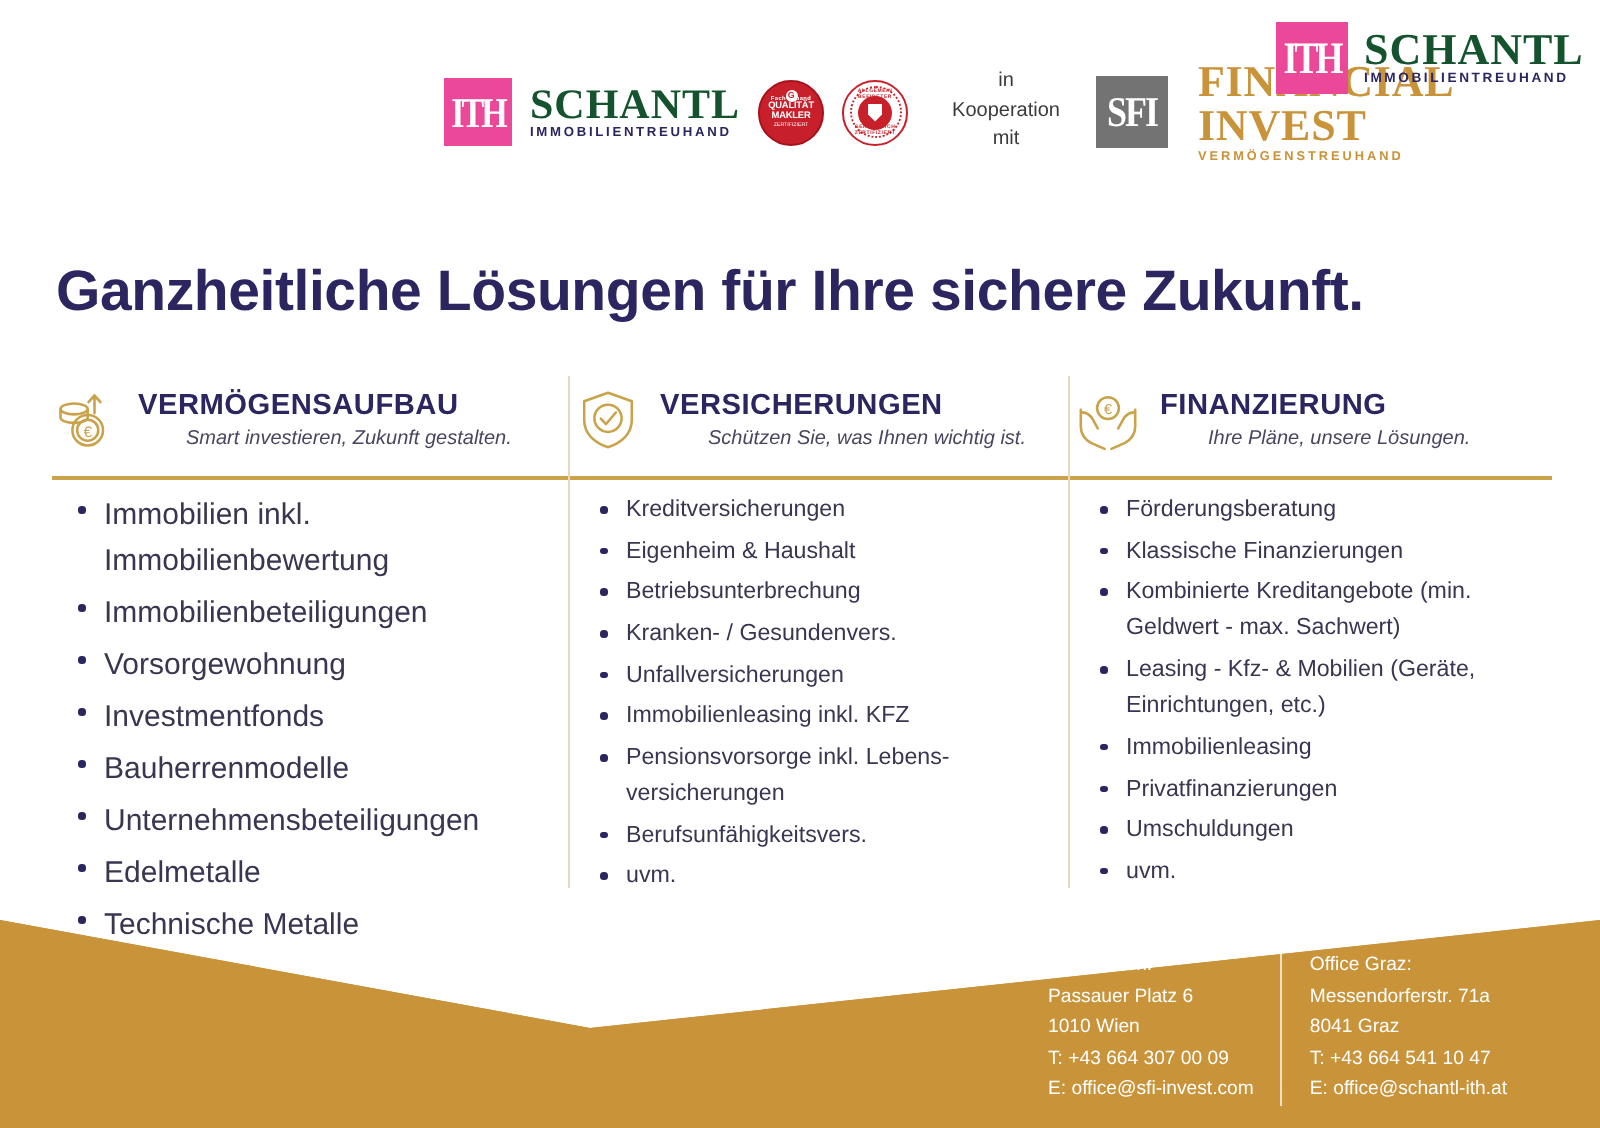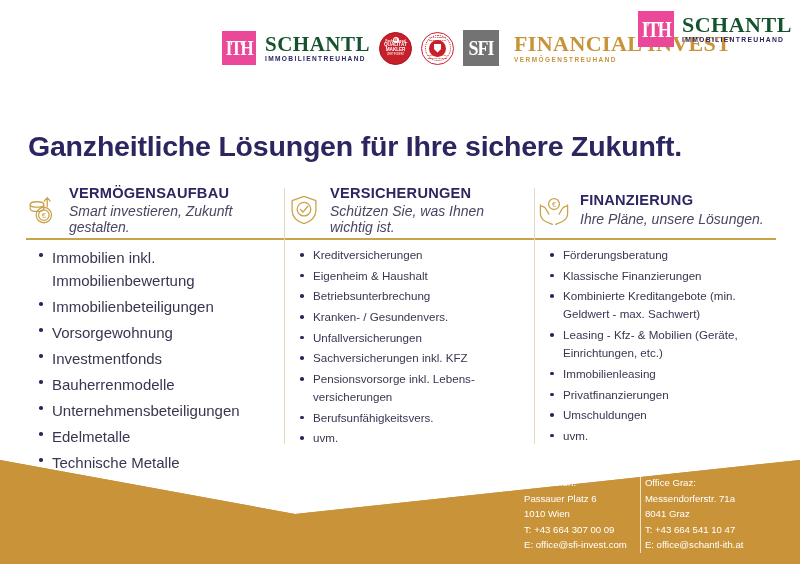--- a/index.html
+++ b/index.html
@@ -148,21 +148,21 @@
 
   .col-head{ display:flex; align-items:center; gap:9px; height:44px; }
   .col-icon{ width:34px; height:34px; flex:0 0 auto; }
   .col-titles{ line-height:1.12; }
   .col-title{
     font-family:"Liberation Sans", sans-serif; font-weight:bold;
     font-size:14.6px; color:#2b2560; letter-spacing:0.25px; display:block;
   }
   .col-sub{
     font-family:"Liberation Sans", sans-serif; font-style:italic;
-    font-size:14px; color:#4a4560; display:block; margin-top:3px;
+    font-size:10px; color:#4a4560; display:block; margin-top:3px;margin-left:24px;
   }
 
   .hline{
     position:absolute; left:26px; top:238px; width:750px; height:2px;
     background:#c9a24a;
   }
 
   .bullets{
     list-style:none; margin-top:14px; padding-left:12px;
   }
@@ -187,21 +187,21 @@
     position:absolute; left:524px; top:23px;
     display:flex; gap:0; z-index:3;justify-content:flex-end;
   }
   .contact{
     font-family:"Liberation Sans", sans-serif;
     font-size:9.6px; color:#ffffff; line-height:1.62;
     white-space:nowrap;
   }
   .contact.left{ padding-right:13px; }
   .contact.right{
-    padding-left:4px; border-left:1px solid rgba(255,255,255,.72);
+    padding-left:14px; border-left:1px solid rgba(255,255,255,.72);
   }
   .contact .line{ display:block; }
 </style>
 </head>
 <body>
 
 <div class="header">
 
   <div class="logo-row">
 
@@ -223,20 +223,25 @@
       </span>
     </div>
 
     <div class="seal seal-at">
       <span class="ring"></span>
       <span class="arc top">ALLGEMEIN BEEIDETER</span>
       <span class="core"></span>
       <span class="arc bot">GERICHTLICH ZERTIFIZIERT</span>
     </div>
 
+    <div class="coop-text">
+      <span>in</span><br>
+      <span>Kooperation</span><br>
+      <span>mit</span>
+    </div>
 
     <div class="sfi-mark">
       <span class="glyph">SFI</span>
     </div>
     <div class="fi-words">
       <span class="w1">FINANCIAL INVEST</span>
       <span class="w2">VERMÖGENSTREUHAND</span>
     </div>
   </div>
 
@@ -302,21 +307,21 @@
         <span class="col-title">VERSICHERUNGEN</span>
         <span class="col-sub">Schützen Sie, was Ihnen wichtig ist.</span>
       </div>
     </div>
     <ul class="bullets">
       <li>Kreditversicherungen</li>
       <li>Eigenheim &amp; Haushalt</li>
       <li>Betriebsunterbrechung</li>
       <li>Kranken- / Gesundenvers.</li>
       <li>Unfallversicherungen</li>
-      <li>Sachversicherungen inkl. KFZ</li>
+      <li>Immobilienleasing inkl. KFZ</li>
       <li>Pensionsvorsorge inkl. Lebens-versicherungen</li>
       <li>Berufsunfähigkeitsvers.</li>
       <li>uvm.</li>
     </ul>
   </div>
 
   <div class="col col-3">
     <div class="col-head">
       <svg class="col-icon" viewBox="0 0 40 40">
         <g fill="none" stroke="#c9a24a" stroke-width="1.5" stroke-linecap="round" stroke-linejoin="round">

